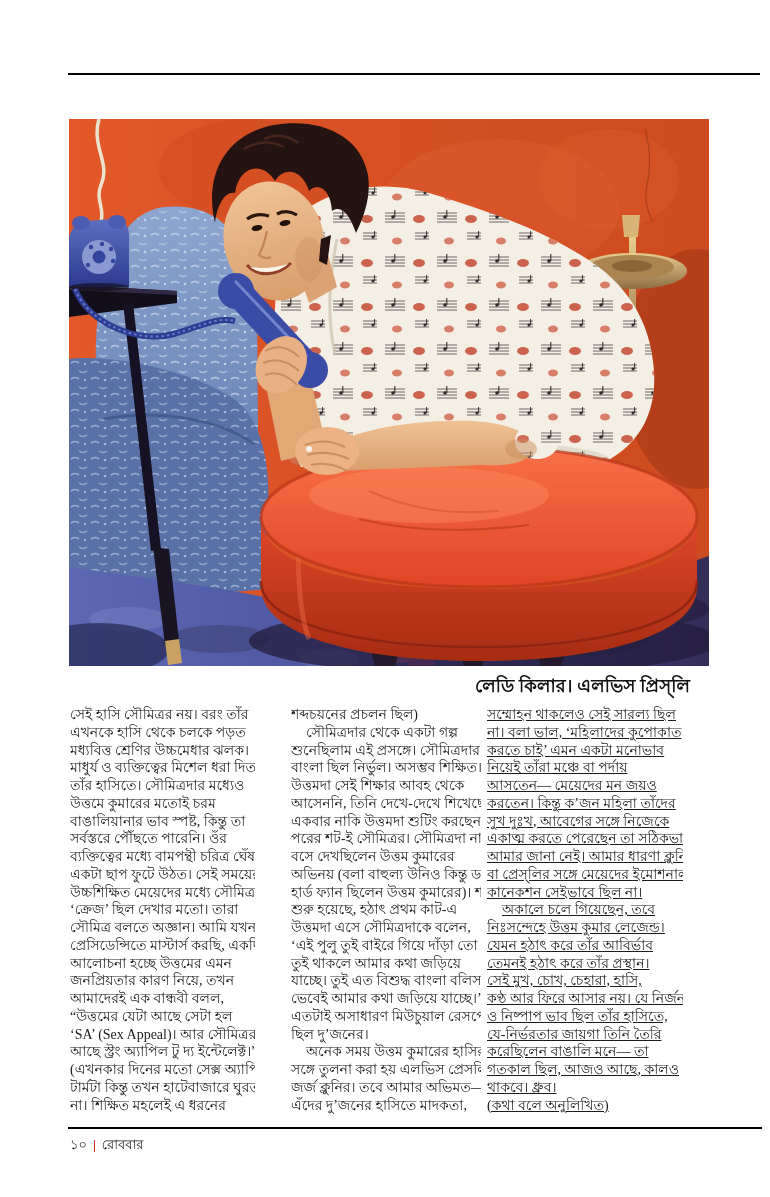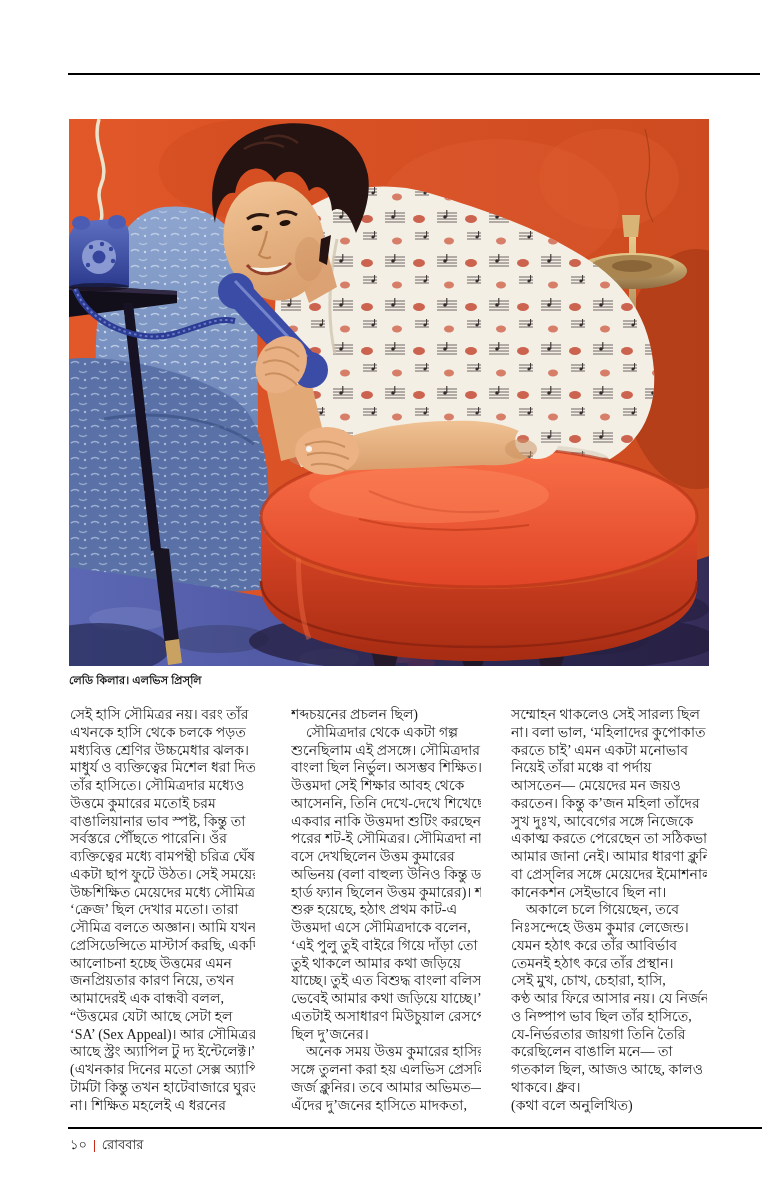--- a/index.html
+++ b/index.html
@@ -14,30 +14,30 @@
   .rule{position:absolute;background:#000;height:2px;}
   .rule-top{left:68px;top:73px;width:692px;}
   .rule-bottom{left:68px;top:1127px;width:694px;}
   .photo{
     position:absolute;left:69px;top:119px;width:640px;height:547px;
     overflow:hidden;background:#d65225;
   }
   .photo svg{display:block;}
   .caption{
     position:absolute;left:69px;top:672px;width:621px;
-    font-size:11px;font-weight:bold;color:#111;
+    text-align:right;font-size:18px;font-weight:bold;color:#111;
     letter-spacing:.2px;
   }
   .col{
     position:absolute;top:706px;height:412px;
     font-size:14px;line-height:17.75px;
   }
   .col-1{left:70px;width:185px;}
   .col-2{left:291px;width:190px;}
-  .col-3{left:511px;width:196px;}
+  .col-3{left:487px;width:196px;text-decoration:underline;}
   .tline{white-space:nowrap;overflow:hidden;height:17.75px;}
   .tline.indent{padding-left:15px;}
   .tline.alr{text-align:left;}
   .footer{
     position:absolute;left:70px;top:1135px;font-size:13px;color:#1b1b1b;
   }
   .footer .sep{color:#c41200;margin:0 6px;font-weight:bold;}
 </style>
 </head>
 <body>

